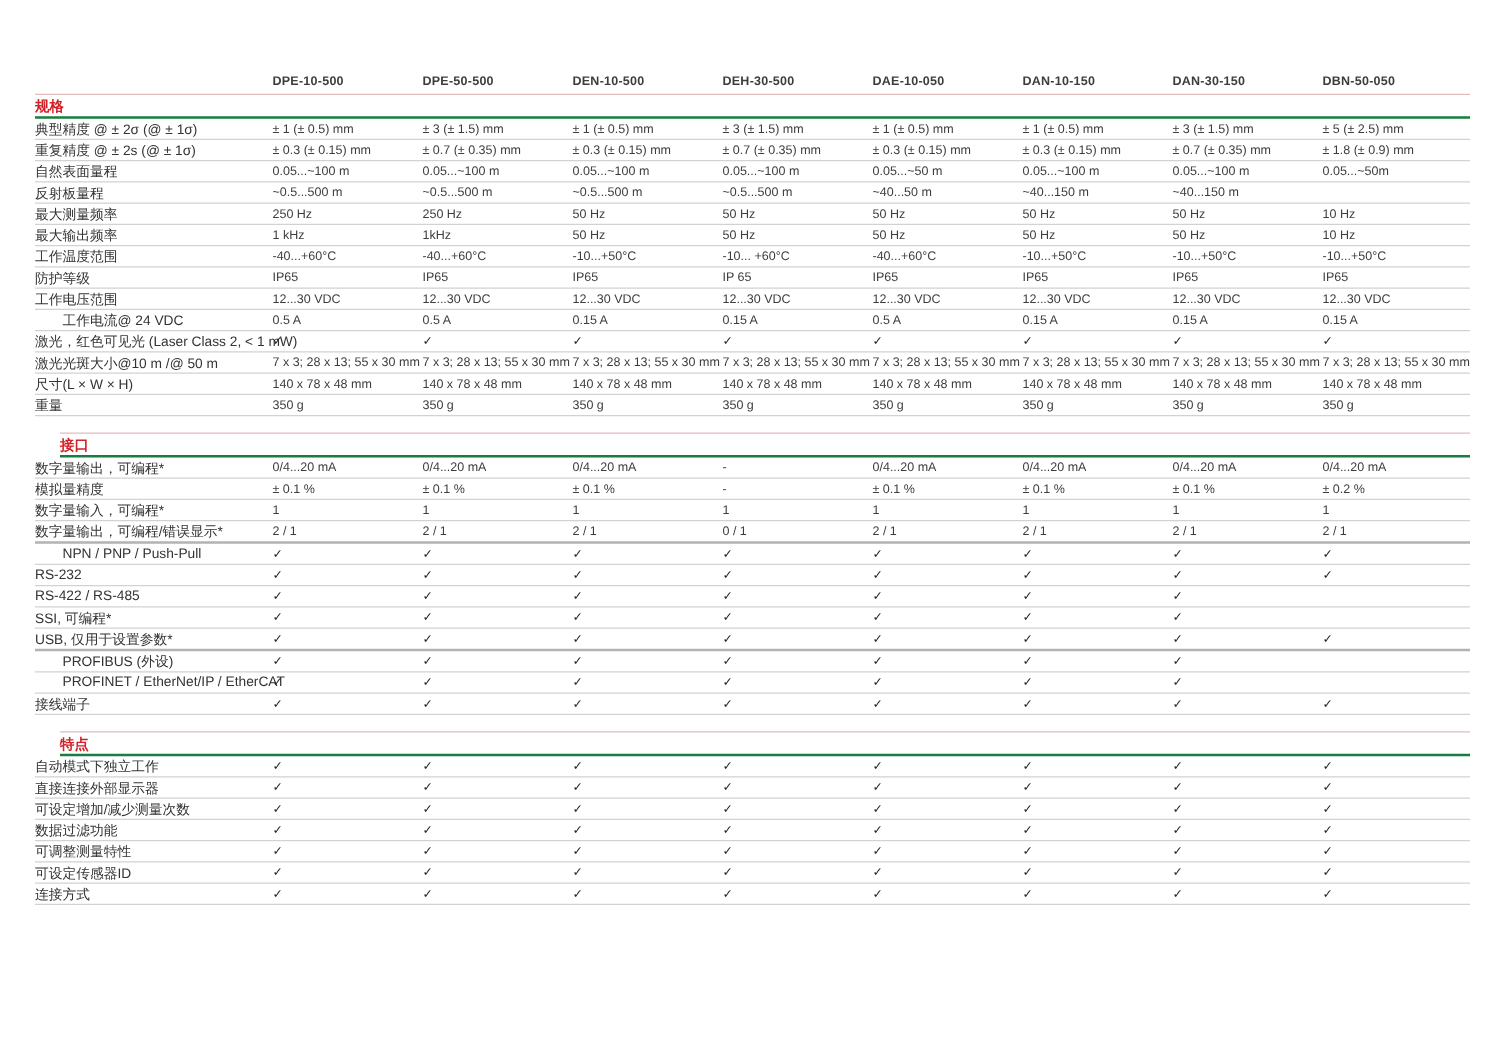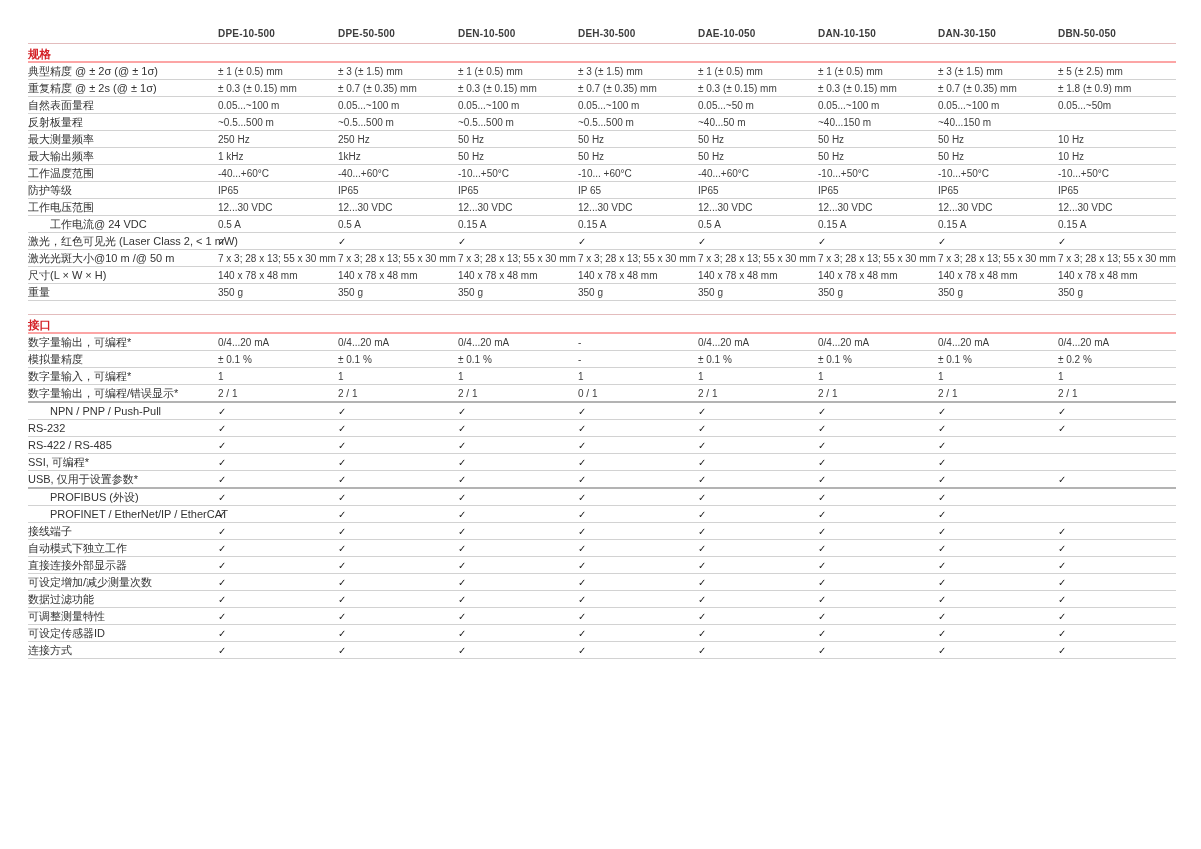--- a/index.html
+++ b/index.html
@@ -8,34 +8,34 @@
     font-family:"Liberation Sans","DejaVu Sans",sans-serif;
   }
   .spec-table{position:absolute;left:28px;top:24px;width:1148px;}
   .row{
     display:grid;
     grid-template-columns:190px repeat(7,120px) 118px;
     align-items:center;
     height:16px;
     border-bottom:1px solid #d2d2d2;
   }
-  .header-row{height:19px;border-bottom:none;}
+  .header-row{height:19px;border-bottom:none;margin-top:32px;}
   .model-name{
     color:#d42127;font-weight:bold;font-size:13.5px;letter-spacing:.2px;white-space:nowrap;
   }
   .order-row{border-top:2px solid #c9262c;height:17px;border-bottom:none;}
   .order-label{color:#d42127;font-weight:bold;font-size:11px;}
   .order-no{color:#e0696e;font-size:10.5px;}
   .section-header{
     border-top:1px solid #e3bcbd;
-    border-bottom:2px solid #fca5a5;
+    border-bottom:2px solid #15803d;
     height:17px;line-height:17px;
     margin-top:0;
   }
-  .section-header.gap{margin-top:13px;}
+  .section-header.gap{margin-top:13px;margin-left:20px;}
   .section-title{color:#d42127;font-weight:bold;font-size:11.5px;display:inline-block;}
   .label-cell{
     font-size:11px;color:#333;white-space:nowrap;overflow:visible;
   }
   .label-cell.indent{padding-left:22px;}
   .cell{font-size:10px;color:#3d3d3d;white-space:nowrap;overflow:visible;padding-right:2px;}
   .cell.check{font-size:10px;color:#222;}
   .subheader-row .label-cell{color:#333;}
   .group-end{border-bottom:2px solid #b3b3b3;}
 </style>
@@ -336,20 +336,21 @@
         <div class="label-cell">接线端子</div>
         <div class="cell check">✓</div>
         <div class="cell check">✓</div>
         <div class="cell check">✓</div>
         <div class="cell check">✓</div>
         <div class="cell check">✓</div>
         <div class="cell check">✓</div>
         <div class="cell check">✓</div>
         <div class="cell check">✓</div>
       </div>
+      <div class="section-header gap"><div class="section-title">特点</div></div>
       <div class="row data-row">
         <div class="label-cell">自动模式下独立工作</div>
         <div class="cell check">✓</div>
         <div class="cell check">✓</div>
         <div class="cell check">✓</div>
         <div class="cell check">✓</div>
         <div class="cell check">✓</div>
         <div class="cell check">✓</div>
         <div class="cell check">✓</div>
         <div class="cell check">✓</div>

